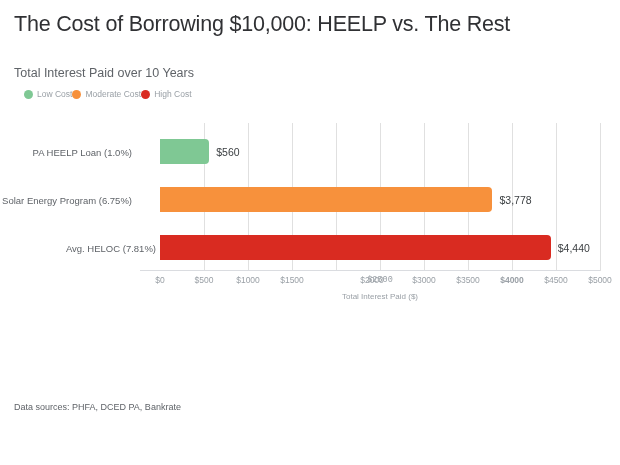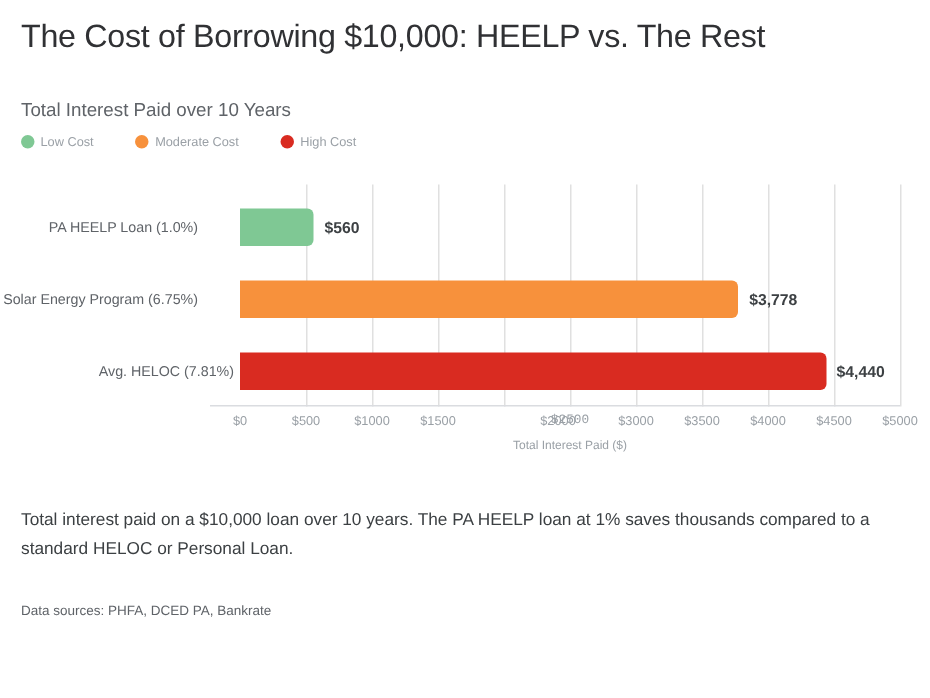--- a/index.html
+++ b/index.html
@@ -43,25 +43,25 @@
     top: 66px;
     font-size: 12.5px;
     font-weight: 400;
     color: #5f6368;
     white-space: nowrap;
   }
 
   
   .legend {
     position: absolute;
-    left: 14px;
+    left: 24px;
     top: 90px;
     display: flex;
     align-items: center;
-    gap: 28px;
+    gap: 0;
   }
   .legend-item {
     display: flex;
     align-items: center;
     gap: 4px;
   }
   .legend-dot {
     width: 9px;
     height: 9px;
     border-radius: 50%;
@@ -137,21 +137,20 @@
     border-radius: 0 4px 4px 0;
   }
 
   .bar-value {
     position: absolute;
     top: 50%;
     transform: translateY(-50%);
     font-size: 10.5px;
     color: #3c4043;
     white-space: nowrap;
-    font-weight: bold;
   }
 
   .cat-label {
     position: absolute;
     right: 468px;
     top: 50%;
     transform: translateY(-50%);
     font-size: 9.5px;
     color: #5f6368;
     white-space: nowrap;
@@ -265,28 +264,27 @@
         </div>
       <div id="ticks">
           <div class="tick" style="left: 0px;">$0</div>
           <div class="tick" style="left: 44px;">$500</div>
           <div class="tick" style="left: 88px;">$1000</div>
           <div class="tick" style="left: 132px;">$1500</div>
           <div class="tick" style="left: 176px; margin-left: 36px;">$2000</div>
           <div class="tick" style="left: 220px; font-family: Liberation Mono, monospace;">$2500</div>
           <div class="tick" style="left: 264px;">$3000</div>
           <div class="tick" style="left: 308px;">$3500</div>
-          <div class="tick" style="left: 352px;">$4000</div>
+          <div class="tick" style="left: 352px; font-weight: bold;">$4000</div>
           <div class="tick" style="left: 396px;">$4500</div>
           <div class="tick" style="left: 440px;">$5000</div>
         </div>
     </div>
 
     <div class="axis-title">Total Interest Paid ($)</div>
   </div>
 
   <div class="divider"></div>
 
-  <div class="note">Total interest paid on a $10,000 loan over 10 years. The PA HEELP loan at 1% saves thousands compared to a standard HELOC or Personal Loan.</div>
 
   <div class="sources">Data sources: PHFA, DCED PA, Bankrate</div>
 
 </div>
 
 </body></html>

